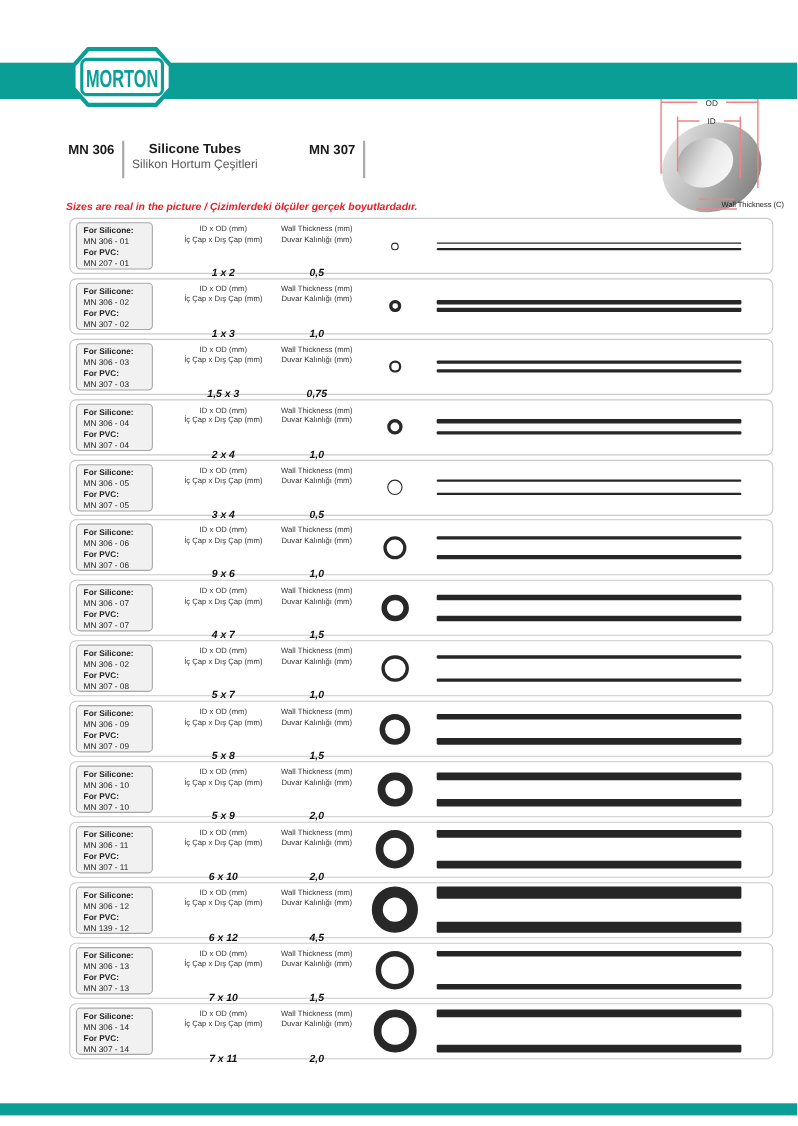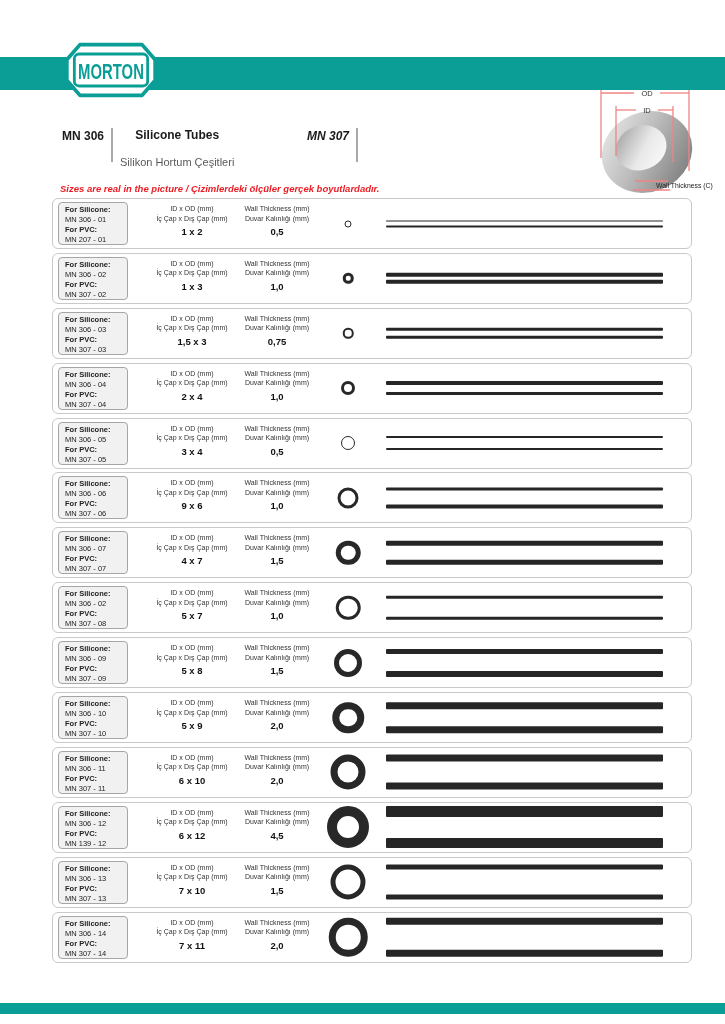--- a/index.html
+++ b/index.html
@@ -7,44 +7,44 @@
         font-family:"Liberation Sans",sans-serif;color:#1a1a1a;}
 
   
   .teal-bar{position:absolute;left:0;width:725px;height:33px;background:#0a9e96;}
   #top-bar{top:57px;}
   #bottom-bar{top:1003px;height:11px;}
   #logo{position:absolute;left:64px;top:41px;width:94px;height:58px;}
 
   
   .ptitle{position:absolute;top:128px;display:flex;align-items:flex-start;}
-  #ptitle-0{left:62px;} #ptitle-1{left:307px;font-style:italic;}
+  #ptitle-0{left:62px;} #ptitle-1{left:281px;}
   .ptitle .code{font-weight:bold;font-size:12px;line-height:14px;padding-top:1px;}
   .ptitle .vdiv{width:2px;background:#a9a9a9;height:34px;margin:0 7px;}
   .ptitle .t1{font-weight:bold;font-size:12px;line-height:14px;text-align:center;}
-  .ptitle .t2{font-size:11px;color:#5a5a5a;line-height:16px;margin-top:12px;}
+  .ptitle .t2{font-size:11px;color:#5a5a5a;line-height:16px;}
 
   #note{position:absolute;left:60px;top:183px;font-size:9.5px;font-weight:bold;
         font-style:italic;color:#ec1c24;}
 
   
   #diagram{position:absolute;left:590px;top:86px;width:132px;height:112px;}
 
   
-  #rows{position:absolute;left:52px;top:198px;width:640px;}
+  #rows{position:absolute;left:63px;top:198px;width:640px;}
   .row{position:relative;height:51px;border:1px solid #c9c9c9;border-radius:6px;
        margin-bottom:3.9px;background:#fff;box-sizing:border-box;}
   .codebox{position:absolute;left:5px;top:3px;bottom:3px;width:70px;box-sizing:border-box;
            background:#f1f1f1;border:1px solid #a6a6a6;border-radius:4px;
            padding:2px 0 0 6px;font-size:7.5px;line-height:10px;color:#222;}
   .codebox .b{font-weight:bold;}
   .col{position:absolute;top:5px;transform:translateX(-50%);text-align:center;white-space:nowrap;}
   .id-col{left:139px;} .wall-col{left:224px;}
   .col .lab{font-size:7px;line-height:9.5px;color:#333;}
-  .col .val{font-size:9.5px;font-weight:bold;margin-top:3px;color:#111;}
+  .col .val{font-size:9.5px;font-weight:bold;font-style:italic;margin-top:20px;color:#111;}
   .ringwrap{position:absolute;left:295px;top:50%;transform:translate(-50%,-50%);}
   .ring{display:block;border-style:solid;border-color:#282828;border-radius:50%;
         box-sizing:border-box;background:#fff;}
   .side{position:absolute;left:333px;width:277px;top:50%;transform:translateY(-50%);}
   .bar{position:absolute;left:0;right:0;background:#262626;border-radius:1px;}
   .bar.top{top:0;} .bar.bot{bottom:0;}
 </style>
 </head>
 <body>
 

